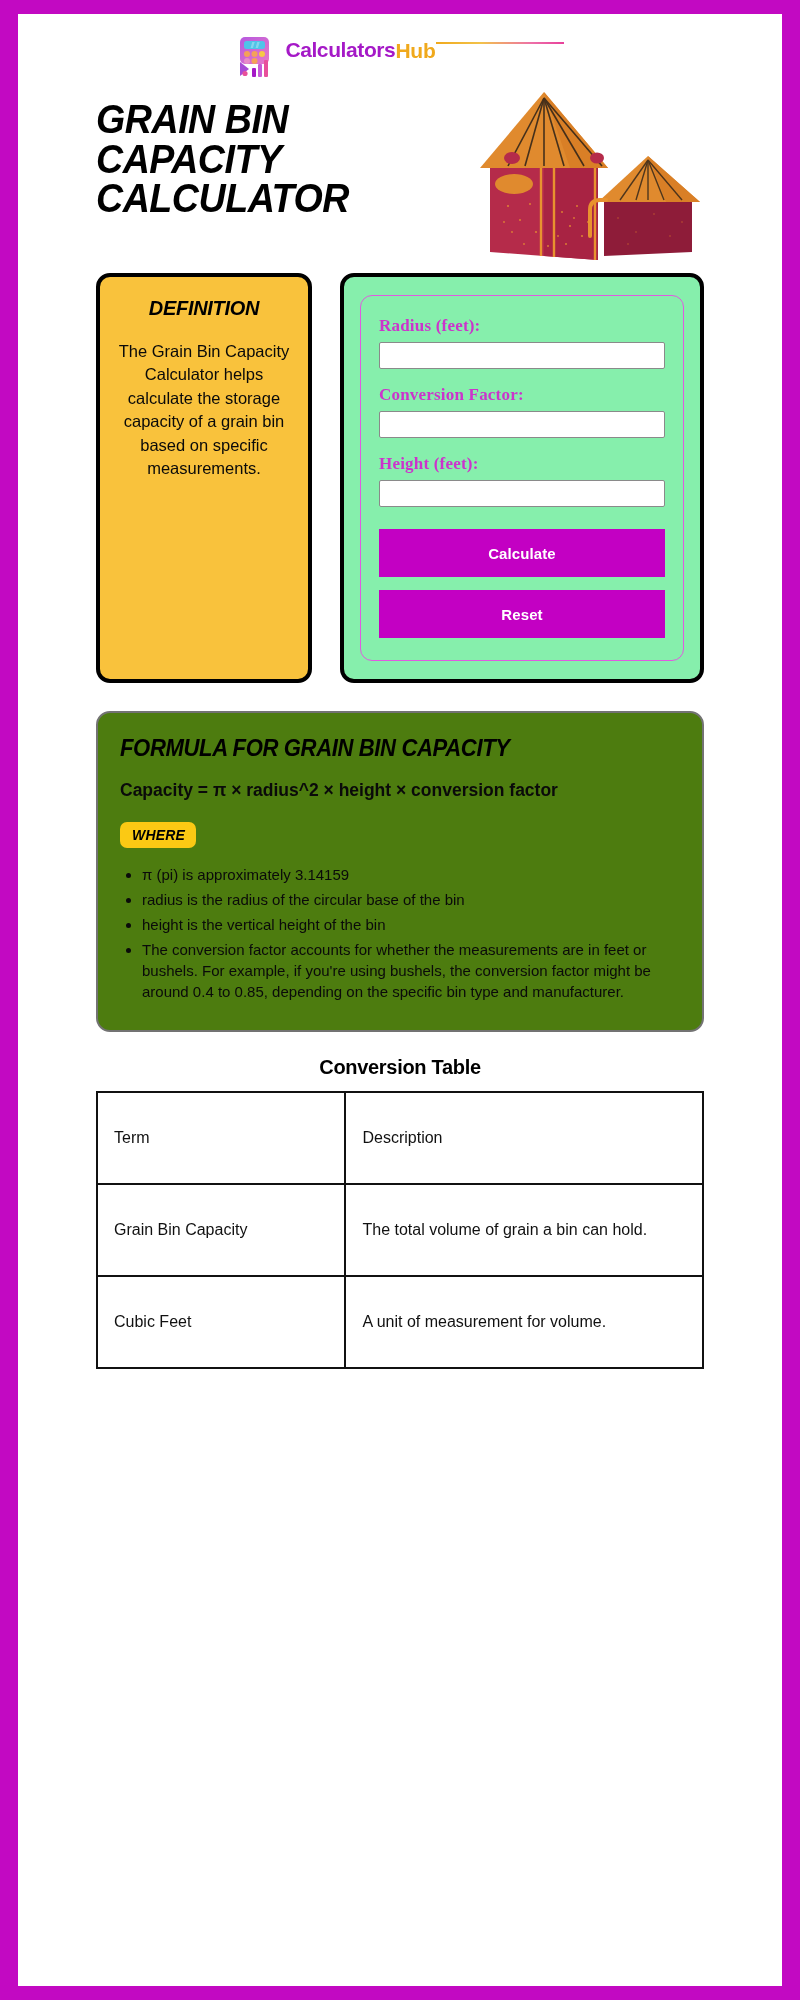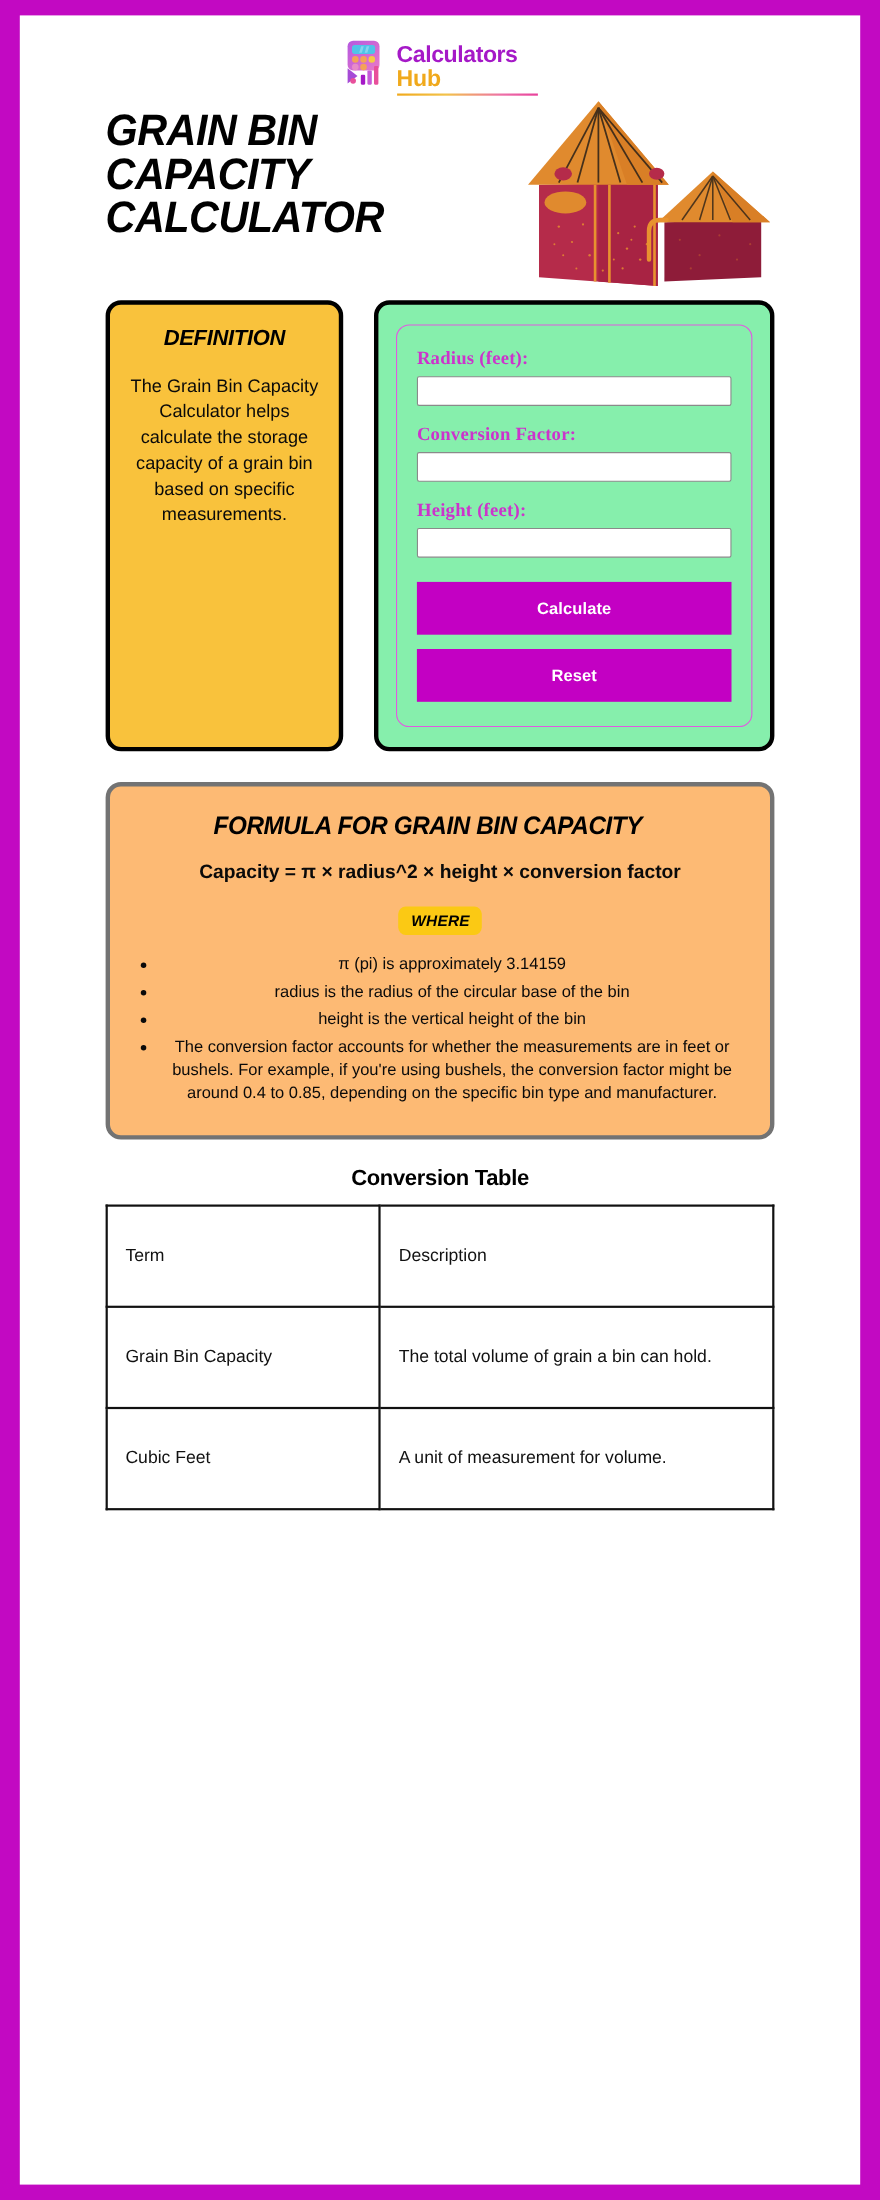--- a/index.html
+++ b/index.html
@@ -40,21 +40,21 @@
     justify-content: center;
     gap: 9px;
     padding-top: 22px;
     height: 72px;
   }
 
   .brand-mark { width: 40px; height: 42px; flex: 0 0 40px; }
 
   .brand-words {
     display: flex;
-    flex-direction: column;
+    flex-direction: row;
     line-height: 1;
     padding-top: 3px;
   }
   .brand-word-1 {
     font-size: 21px;
     font-weight: bold;
     color: #A519C7;
     letter-spacing: -0.4px;
   }
   .brand-word-2 {
@@ -183,25 +183,24 @@
     font-weight: bold;
     height: 48px;
     cursor: pointer;
     letter-spacing: 0.1px;
   }
   .form-btn + .form-btn { margin-top: 13px; }
 
   
   .formula-card {
     margin-top: 28px;
-    background: #fdba74;
-    border: 4px solid #737373;
+    background: #4d7c0f;
+    border: 2px solid #737373;
     border-radius: 14px;
     padding: 22px 22px 24px;
-    text-align: center;
   }
   .formula-title {
     font-size: 23px;
     font-weight: bold;
     font-style: italic;
     color: #000;
     letter-spacing: -0.4px;
     transform: scaleX(0.96);
     transform-origin: left center;
     margin-bottom: 16px;

